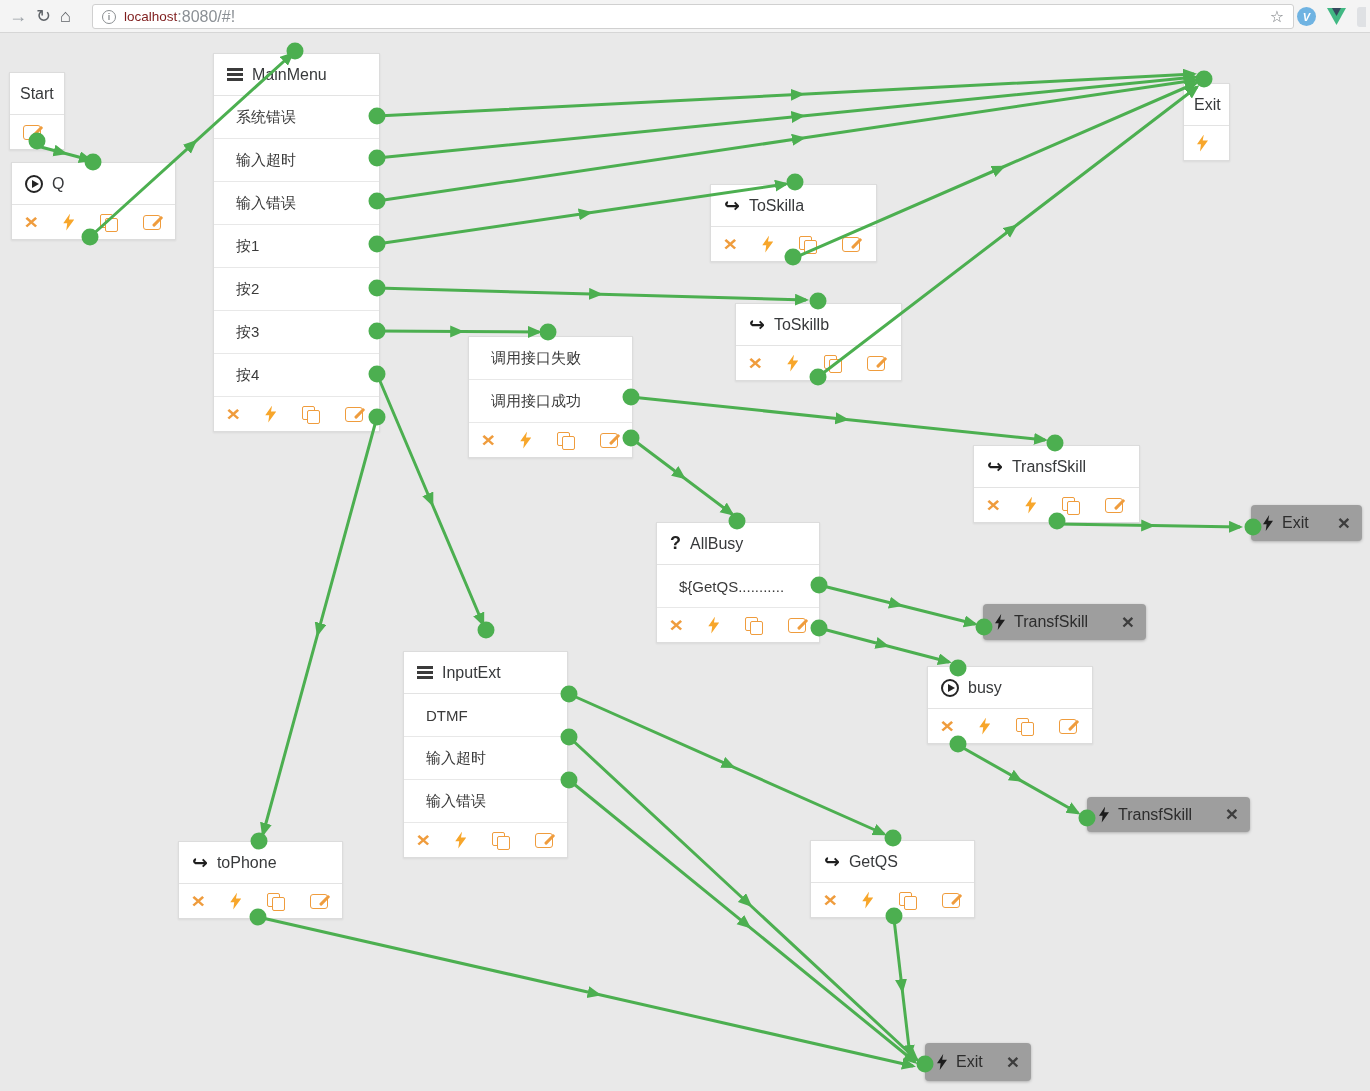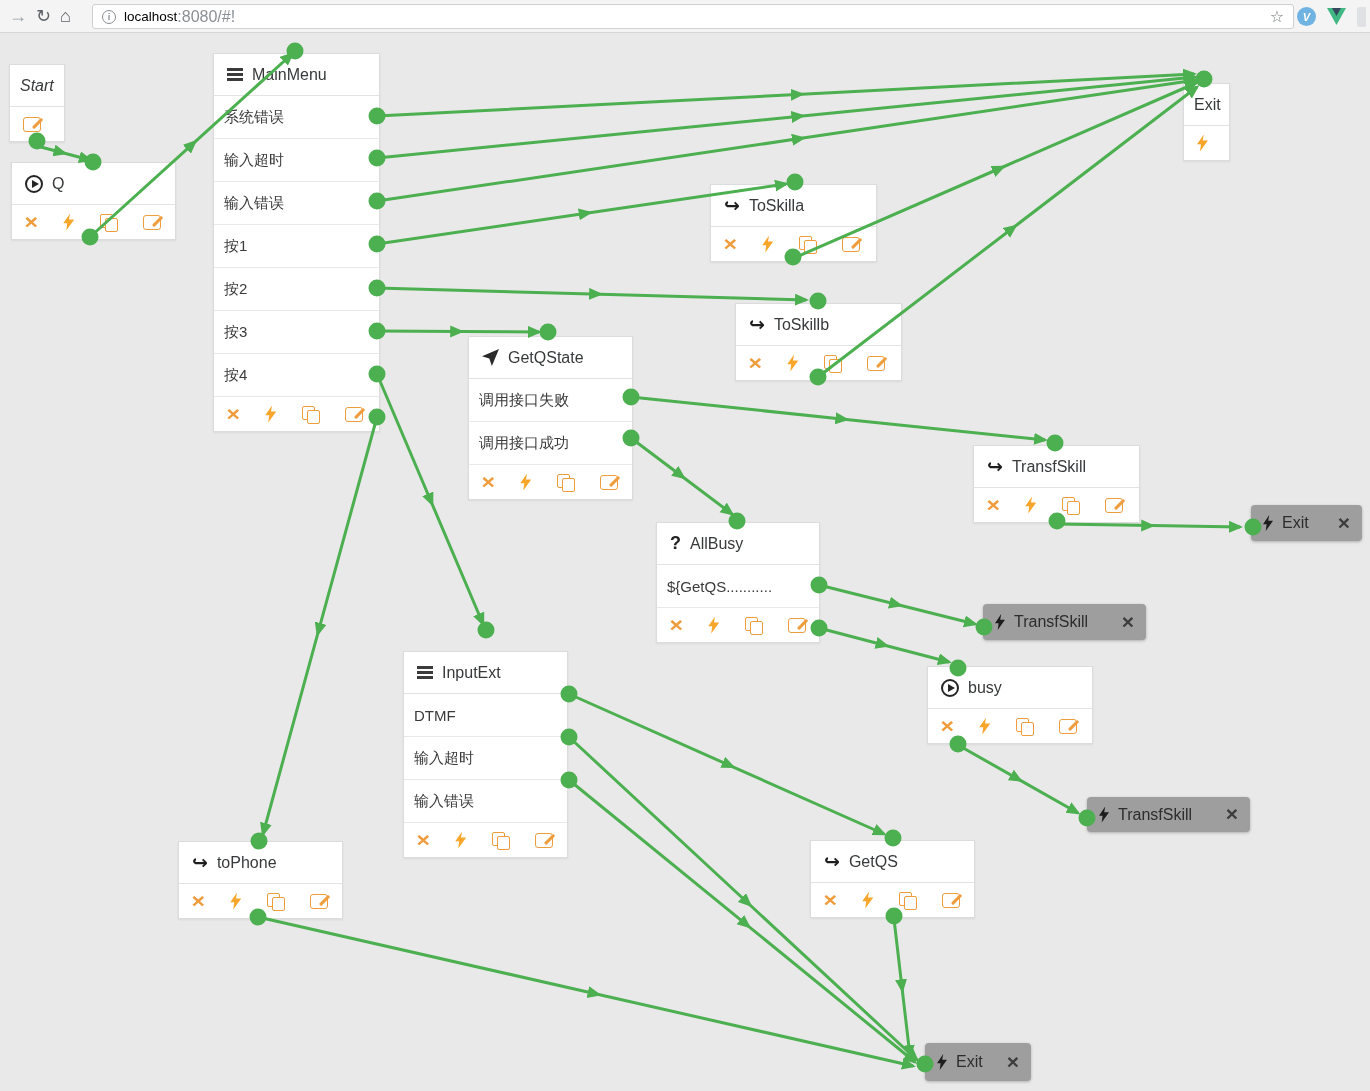--- a/index.html
+++ b/index.html
@@ -9,38 +9,38 @@
   
   .browser { position:absolute; top:0; left:0; width:1370px; height:33px; background:#f4f4f4;
     border-bottom:1px solid #d6d6d6; display:flex; align-items:center; z-index:10; }
   .nav-ico { color:#9aa0a6; font-size:18px; line-height:1; margin-left:9px; }
   .nav-ico.dark { color:#5f6368; }
   .urlbar { position:absolute; left:92px; width:1202px; top:4px; height:25px; background:#fff;
     border:1px solid #d0d0d0; border-radius:3px; display:flex; align-items:center; padding:0 9px; }
   .info-circle { width:14px; height:14px; border:1.5px solid #8a8e91; border-radius:50%;
     color:#8a8e91; font-size:9px; font-weight:bold; display:flex; align-items:center; justify-content:center;
     margin-right:8px; flex:0 0 auto; }
-  .url-host { font-size:13.5px; color:#000000; }
+  .url-host { font-size:13.5px; color:#7f1d1d; }
   .url-suffix { font-size:16px; color:#8b9095; }
   .star { margin-left:auto; color:#7d8084; font-size:16px; }
   .ext-tray { position:absolute; right:4px; top:0; height:33px; display:flex; align-items:center; gap:11px; }
   .ext-blue { width:19px; height:19px; border-radius:50%; background:#6fb3e2; color:#fff; font-size:11px;
     font-weight:bold; display:flex; align-items:center; justify-content:center; font-style:italic; }
   .ext-vue { width:19px; height:17px; background:#41b883; clip-path:polygon(0 0,50% 100%,100% 0); position:relative; }
   .ext-vue::after { content:""; position:absolute; left:5px; top:0; width:9px; height:8px; background:#35495e;
     clip-path:polygon(0 0,50% 100%,100% 0); }
   .ext-part { width:9px; height:20px; background:#dfe1e4; border-radius:3px 0 0 3px; }
 
   
   .canvas { position:absolute; top:0; left:0; width:1370px; height:1091px; }
   .node { position:absolute; background:#fff; border:1px solid #dcdcdc; box-shadow:0 1px 2px rgba(0,0,0,.07); z-index:2; }
   .node-title { display:flex; align-items:center; gap:9px; height:42px; padding:0 13px;
     font-size:16px; color:#37393b; border-bottom:1px solid #e3e3e3; white-space:nowrap; }
   .node.compact .node-title { padding:0 10px; }
-  .node-row { height:43px; display:flex; align-items:center; padding:0 10px; font-size:15px;
+  .node-row { height:43px; display:flex; align-items:center; padding:0 22px; font-size:15px;
     color:#3a3a3a; border-bottom:1px solid #e8e8e8; white-space:nowrap; }
   .node-toolbar { height:34px; display:flex; align-items:center; padding:0 13px; gap:26px; }
 
   
   .menu-icon { display:inline-block; width:16px; height:2.5px; background:#3b3b3b;
     box-shadow:0 5px 0 #3b3b3b, 0 10px 0 #3b3b3b; transform:translateY(-5px); }
   .play-icon { width:18px; height:18px; border:2px solid #242424; border-radius:50%; position:relative; flex:0 0 auto; }
   .play-icon::after { content:""; position:absolute; left:4.5px; top:3px; border-left:7px solid #242424;
     border-top:4px solid transparent; border-bottom:4px solid transparent; }
   .share-icon { font-size:19px; font-weight:bold; color:#1e1e1e; line-height:1; }
@@ -63,21 +63,21 @@
     padding:0 12px; gap:9px; box-shadow:0 1px 3px rgba(0,0,0,.25); font-size:16px; color:#2d2d2d; z-index:2; }
   .chip .bolt-icon { background:#1d1d1d; width:10px; height:16px; }
   .chip .chip-x { margin-left:auto; font-size:21px; font-weight:900; color:#3d3d3d; line-height:0.9; cursor:pointer; }
 
   svg.edges { position:absolute; top:0; left:0; z-index:5; pointer-events:none; }
 </style>
 </head>
 <body>
 
 <div class="canvas" id="canvas">
-    <div class="node compact" style="left: 9px; top: 64px; width: 56px; font-style: italic;">
+    <div class="node compact" style="left: 9px; top: 72px; width: 56px;">
       <div class="node-title">
         <span>Start</span>
       </div>
       <div class="node-toolbar">
         <span class="edit-icon"></span>
       </div>
     </div>
     <div class="node" style="left: 11px; top: 162px; width: 165px;">
       <div class="node-title">
         <span class="play-icon"></span>
@@ -149,24 +149,20 @@
         <span>ToSkillb</span>
       </div>
       <div class="node-toolbar">
         <span class="close-x">×</span>
         <span class="bolt-icon"></span>
         <span class="copy-icon"></span>
         <span class="edit-icon"></span>
       </div>
     </div>
     <div class="node" style="left: 468px; top: 336px; width: 165px;">
-      <div class="node-title">
-        <span class="send-icon"></span>
-        <span>GetQState</span>
-      </div>
       <div class="node-row">
         <span>调用接口失败</span>
       </div>
       <div class="node-row">
         <span>调用接口成功</span>
       </div>
       <div class="node-toolbar">
         <span class="close-x">×</span>
         <span class="bolt-icon"></span>
         <span class="copy-icon"></span>

